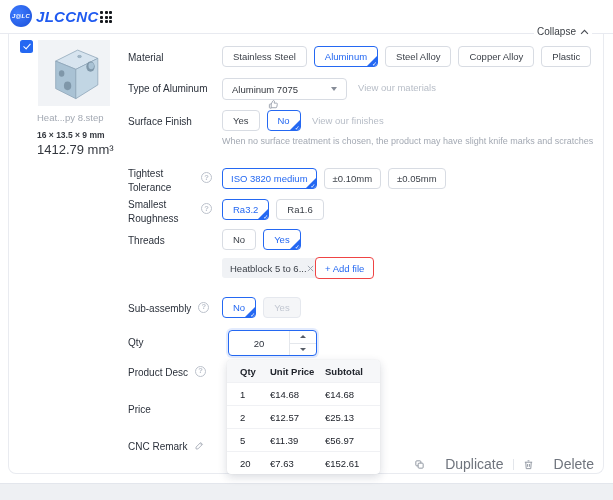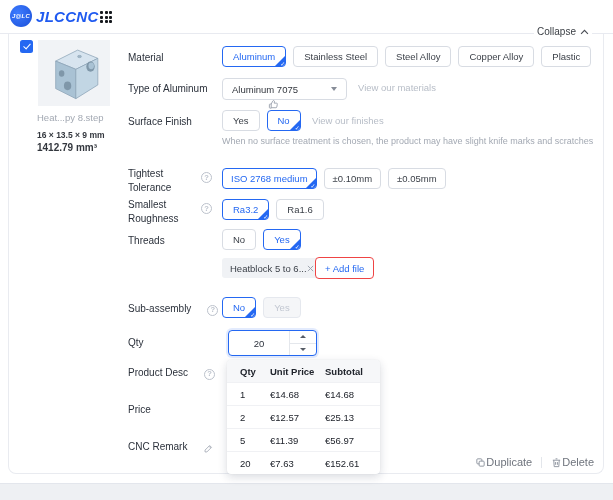--- a/index.html
+++ b/index.html
@@ -20,25 +20,25 @@
   
   .part-card { position:absolute; left:8px; top:34px; width:596px; height:440px; background:#fff; border:1px solid #e9ebf0; border-top:none; border-radius:0 0 8px 8px; }
 
   .part-checkbox { position:absolute; left:20px; top:40px; width:13px; height:13px; background:var(--accent); border-radius:2.5px; cursor:pointer; }
   .part-checkbox::after { content:""; position:absolute; left:4.5px; top:2px; width:3px; height:6px; border-right:1.5px solid #fff; border-bottom:1.5px solid #fff; transform:rotate(42deg); }
 
   .thumb-box { position:absolute; left:38px; top:40px; width:72px; height:66px; background:#f1f3f6; display:flex; align-items:center; justify-content:center; cursor:pointer; }
 
   .part-name { position:absolute; left:37px; top:112px; font-size:9.5px; color:#a3a9b3; }
   .part-dims { position:absolute; left:37px; top:130px; font-size:8.5px; font-weight:bold; color:#33373e; }
-  .part-volume { position:absolute; left:37px; top:142px; font-size:10px; font-weight:bold; color:#33373e;text-align:right; }
+  .part-volume { position:absolute; left:37px; top:142px; font-size:13px; font-weight:normal; color:#33373e;text-align:right; }
 
   
   .row-label { position:absolute; left:128px; font-size:10px; color:#2b313b; line-height:1.4; }
-  .label-flex { display:flex; align-items:flex-end; gap:16px; }
+  .label-flex { display:flex; align-items:flex-start; gap:7px; }
   .help-icon { width:11px; height:11px; border:1px solid #bcc2cc; border-radius:50%; color:#bcc2cc; font-size:7.5px; font-weight:bold; display:inline-flex; align-items:center; justify-content:center; cursor:pointer; flex:none; }
 
   
   .btn-group { position:absolute; display:flex; gap:7px; }
   .opt-btn { display:inline-flex; align-items:center; justify-content:center; height:21px; padding:0 10px; background:#fff; border:1px solid #d8dce3; border-radius:4px; font-family:"Liberation Sans",sans-serif; font-size:9.5px; color:#3a3f47; position:relative; overflow:hidden; cursor:pointer; white-space:nowrap; }
   .opt-btn.selected { border-color:var(--accent); color:var(--accent); }
   .opt-btn.selected::after { content:""; position:absolute; right:0; bottom:0; width:0; height:0; border-left:10px solid transparent; border-bottom:10px solid var(--accent); }
   .opt-btn.selected::before { content:"✓"; position:absolute; right:0; bottom:-1px; color:#fff; font-size:6px; z-index:1; }
   .opt-btn.disabled { background:#f5f6f8; border-color:#e5e8ee; color:#c2c7d1; cursor:default; }
   .grp-tol .opt-btn { padding:0 8px; }
@@ -66,21 +66,21 @@
   .tri-down { width:0; height:0; border-left:3px solid transparent; border-right:3px solid transparent; border-top:3.5px solid #565c66; }
 
   
   .price-pop { position:absolute; left:227px; top:360px; width:153px; background:#fff; border-radius:4px; box-shadow:0 3px 10px rgba(20,30,60,.16), 0 0 1px rgba(20,30,60,.12); z-index:30; overflow:hidden; }
   .pt-head, .pt-row { display:grid; grid-template-columns:30px 55px 1fr; padding-left:13px; align-items:center; }
   .pt-head { height:22px; background:#f6f7f9; font-weight:bold; font-size:9.5px; color:#20242c; }
   .pt-row { height:23px; font-size:9.5px; color:#20242c; border-top:1px solid #f0f1f4; }
 
   
   .card-actions { position:absolute; right:19px; top:456px; display:flex; align-items:center; gap:9px; z-index:3; }
-  .footer-btn { display:flex; align-items:center; gap:0; font-size:11px; color:#6f747d; cursor:pointer; }
+  .footer-btn { display:flex; align-items:center; gap:20px; font-size:14px; color:#6f747d; cursor:pointer; }
   .v-divider { width:1px; height:11px; background:#e3e6eb; }
 
   .bottom-strip { position:absolute; left:0; top:483px; width:613px; height:17px; background:#eef0f3; border-top:1px solid #e3e6ec; }
 
   svg { display:block; }
 </style>
 </head>
 <body>
 
 <div class="screen">
@@ -126,22 +126,22 @@
       <ellipse cx="54.8" cy="25.2" rx="3" ry="3.7" fill="#a9c2d4"></ellipse>
     </svg>
   </div>
 
   <div class="part-name">Heat...py 8.step</div>
   <div class="part-dims">16 × 13.5 × 9 mm</div>
   <div class="part-volume">1412.79 mm³</div>
 
   <div class="row-label" style="top:51px">Material</div>
   <div class="btn-group" style="left:222px; top:46px">
+      <button class="opt-btn">Stainless Steel</button>
       <button class="opt-btn selected">Aluminum</button>
-      <button class="opt-btn">Stainless Steel</button>
       <button class="opt-btn">Steel Alloy</button>
       <button class="opt-btn">Copper Alloy</button>
       <button class="opt-btn">Plastic</button>
     </div>
 
   <div class="row-label" style="top:82px">Type of Aluminum</div>
   <div class="type-select">
     <span class="val">Aluminum 7075</span>
     <span class="caret-down"></span>
   </div>
@@ -156,21 +156,21 @@
   <div class="btn-group" style="left:222px; top:110px">
       <button class="opt-btn">Yes</button>
       <button class="opt-btn selected">No</button>
     </div>
   <span class="gray-link" style="left:312px; top:115px">View our finishes</span>
   <div class="finish-note">When no surface treatment is chosen, the product may have slight knife marks and scratches</div>
 
   <div class="row-label" style="top:167px; width:70px">Tightest Tolerance</div>
   <span class="help-icon" style="position:absolute; left:201px; top:172px">?</span>
   <div class="btn-group grp-tol" style="left:222px; top:168px">
-      <button class="opt-btn selected">ISO 2768 medium</button>
+      <button class="opt-btn selected">ISO 3820 medium</button>
       <button class="opt-btn">±0.10mm</button>
       <button class="opt-btn">±0.05mm</button>
     </div>
 
   <div class="row-label" style="top:198px; width:70px">Smallest Roughness</div>
   <span class="help-icon" style="position:absolute; left:201px; top:203px">?</span>
   <div class="btn-group" style="left:222px; top:199px">
       <button class="opt-btn selected">Ra3.2</button>
       <button class="opt-btn">Ra1.6</button>
     </div>

